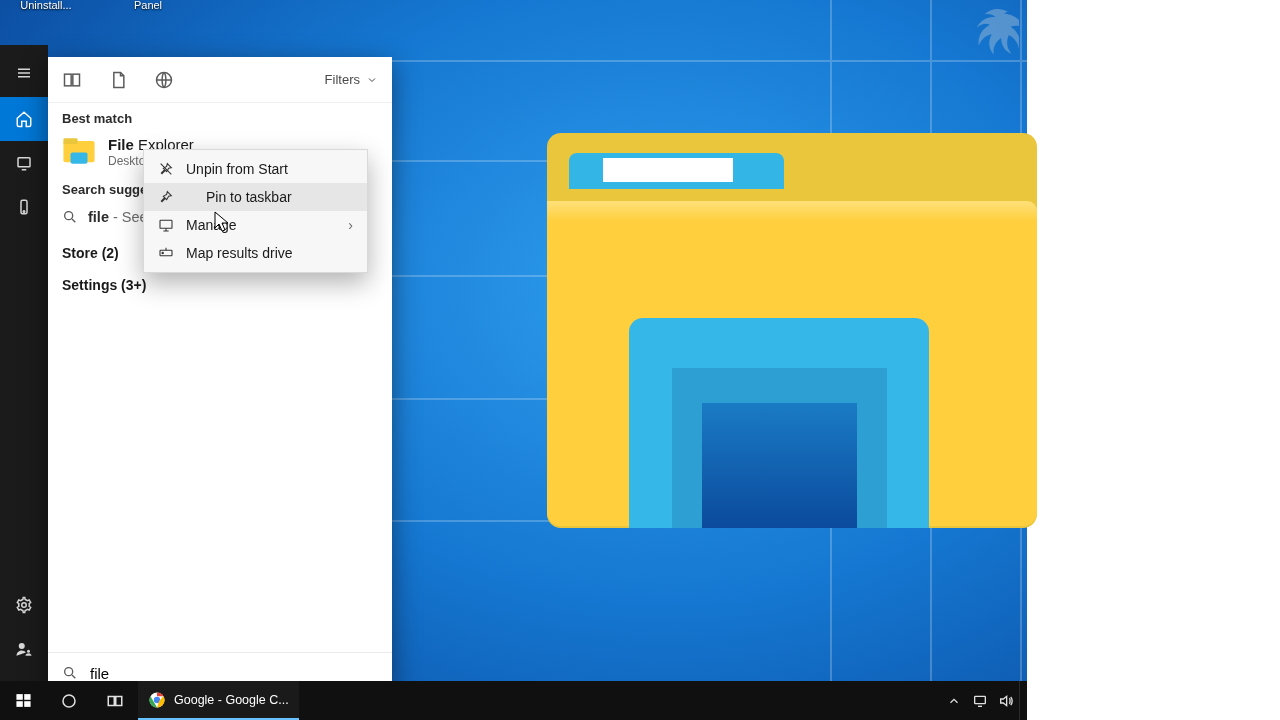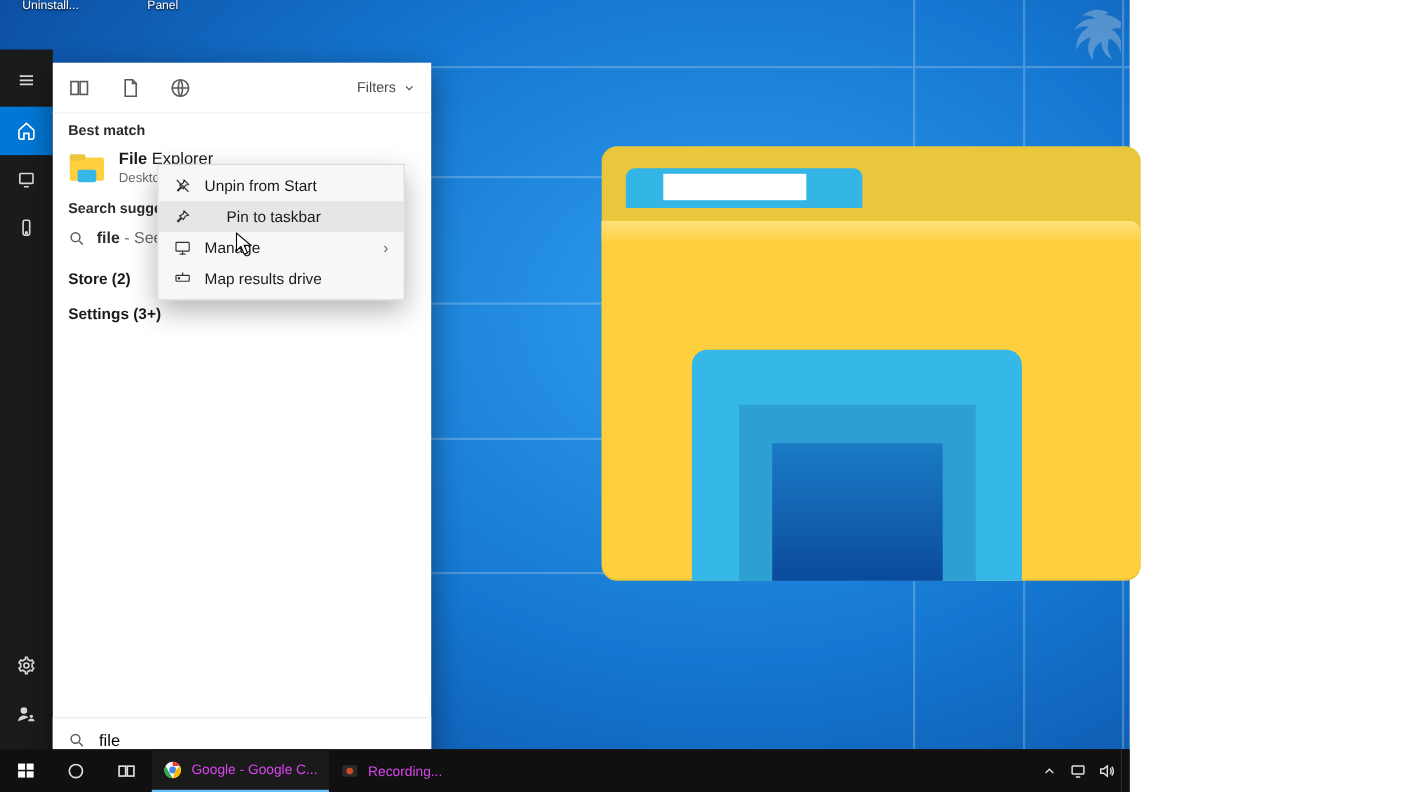--- a/index.html
+++ b/index.html
@@ -56,21 +56,21 @@
   position:absolute; left:48px; top:57px; width:344px; height:636px;
   background:#ffffff; color:#1a1a1a; box-shadow:0 8px 26px rgba(0,0,0,.45);
 }
 .search-header {
   height:46px; display:flex; align-items:center; gap:26px; padding:0 14px;
   border-bottom:1px solid #efefef;
 }
 .hdr-icon { color:#5b5b5b; cursor:pointer; width:20px; height:20px; display:flex; align-items:center; justify-content:center; }
 .filters { margin-left:auto; color:#4a4a4a; font-size:13px; display:flex; align-items:center; gap:6px; cursor:pointer;}
 .section { padding:8px 14px 4px 14px; font-size:13px; color:#2b2b2b; font-weight:600; }
-.result  { display:flex; align-items:flex-end; gap:12px; padding:6px 14px; cursor:pointer;}
+.result  { display:flex; align-items:flex-start; gap:12px; padding:6px 14px; cursor:pointer;}
 .result .ric { width:34px; height:30px; }
 .result .title { font-size:15px; }
 .result .title b { font-weight:700; }
 .result .sub { font-size:12px; color:#6b6b6b; margin-top:1px; }
 
 .row { display:flex; align-items:center; gap:10px; padding:8px 14px; font-size:14px; color:#2b2b2b; cursor:pointer;}
 .row .ric2{ width:16px; height:16px; }
 .linklist { padding:4px 0 0 0; }
 .linkrow { padding:8px 14px; font-size:14px; font-weight:600; color:#1a1a1a; cursor:pointer; }
 
@@ -92,21 +92,21 @@
 .ctx-item:hover, .ctx-item.hover { background:#e6e6e6;gap:32px; }
 .ctx-item .chev { margin-left:auto; color:#6b6b6b; }
 .ctx-item svg { width:16px; height:16px; flex:0 0 16px; }
 
 
 .cursor { position:absolute; left:214px; top:211px; z-index:60; }
 
 
 .taskbar {
   position:absolute; left:0; bottom:0; width:100%; height:39px;
-  background:#101010; display:flex; align-items:center; color:#d946ef;
+  background:#101010; display:flex; align-items:center; color:#ffffff;
 }
 .tb-left { display:flex; align-items:center; height:100%; }
 .tb-btn { width:46px; height:100%; display:flex; align-items:center; justify-content:center; cursor:pointer;}
 .tb-btn svg { width:18px; height:18px; }
 .tb-btn.start svg{ width:17px; height:17px; }
 
 .tb-task { height:100%; display:flex; align-items:center; padding:0 10px; gap:8px; cursor:pointer; font-size:12.5px; }
 .tb-task.active{ border-bottom:2px solid #66c3ff; background:#1a1a1a;}
 .tb-task .tic{ width:18px; height:18px; }
 
@@ -319,27 +319,20 @@
       <div class="tb-task active">
         <svg class="tic" viewBox="0 0 24 24">
             <circle cx="12" cy="12" r="10" fill="#fff"></circle>
             <circle cx="12" cy="12" r="4.2" fill="#4285f4"></circle>
             <path d="M12 2a10 10 0 0 1 8.7 5H12" fill="#ea4335"></path>
             <path d="M3.3 7A10 10 0 0 0 12 22l-3.6-6.2" fill="#34a853"></path>
             <path d="M20.7 7 15 13l-3 9a10 10 0 0 0 8.7-15z" fill="#fbbc05"></path>
           </svg>
         <span>Google - Google C...</span>
       </div>
-      <div class="tb-task">
-        <svg class="tic" viewBox="0 0 24 24">
-            <rect x="3" y="5" width="18" height="14" rx="2" fill="#2a2a2a"></rect>
-            <circle cx="12" cy="12" r="4" fill="#d04a2a"></circle>
-          </svg>
-        <span>Recording...</span>
-      </div>
     </div>
     <div class="tb-right">
       <div class="tb-sys">
           <svg viewBox="0 0 24 24" width="14" height="14" fill="none" stroke="#e0e0e0" stroke-width="2">
             <path d="M6 15l6-6 6 6"></path>
           </svg>
         </div>
       <div class="tb-sys">
           <svg viewBox="0 0 24 24" width="16" height="16" fill="none" stroke="#e0e0e0" stroke-width="2">
             <rect x="4" y="5" width="16" height="11" rx="1"></rect>

